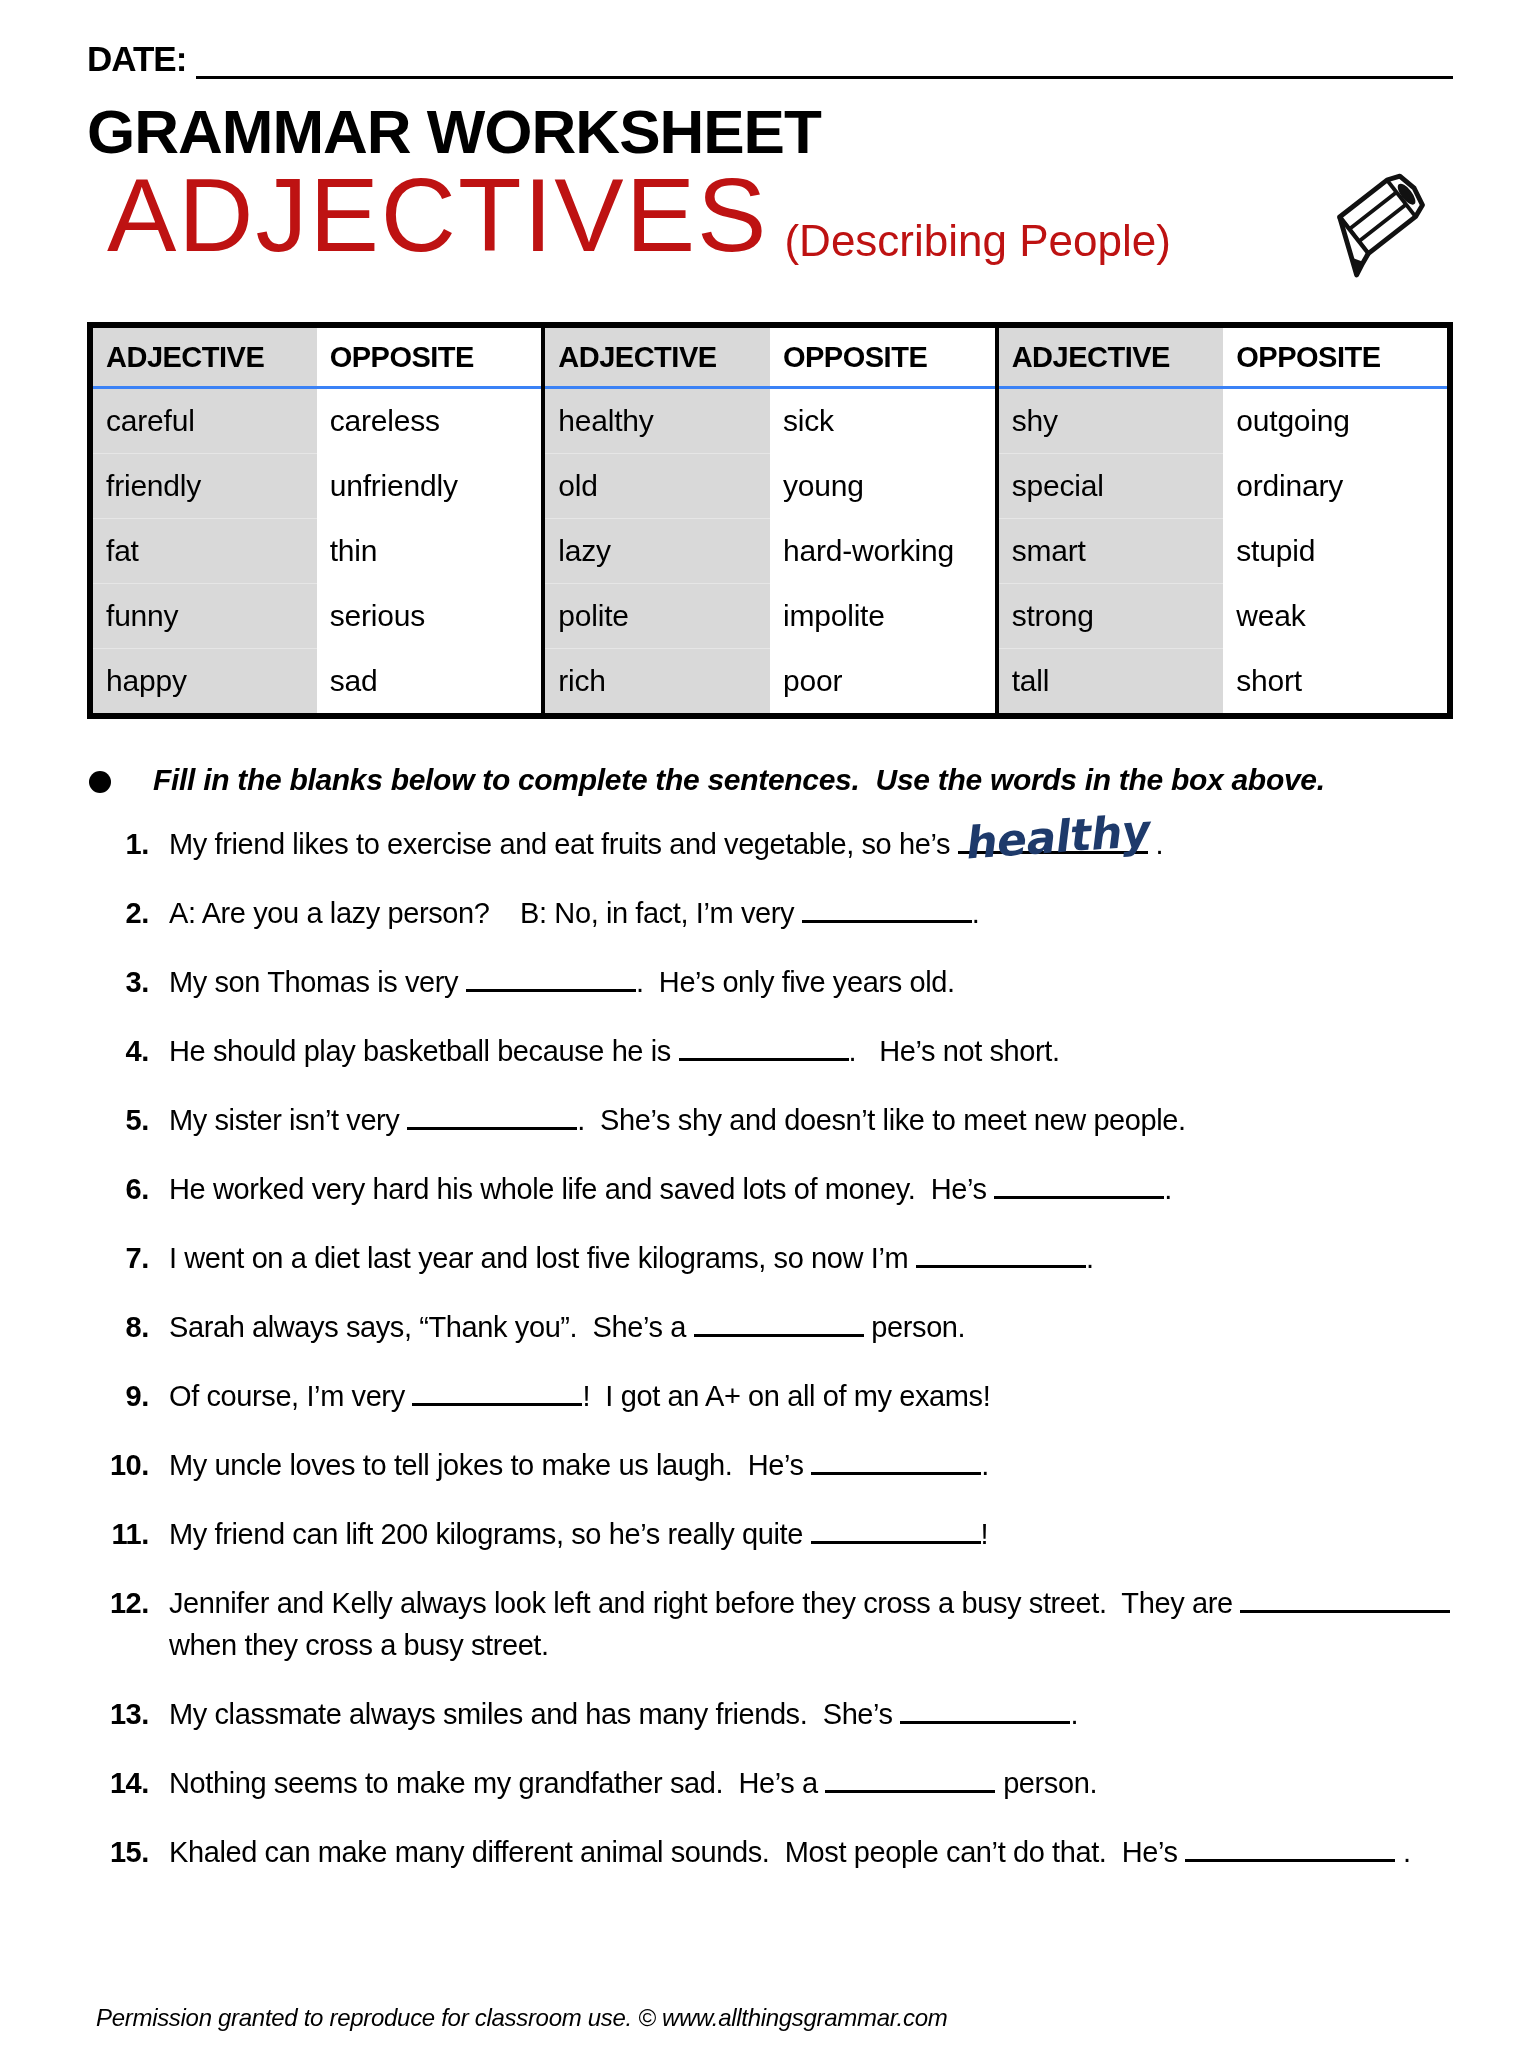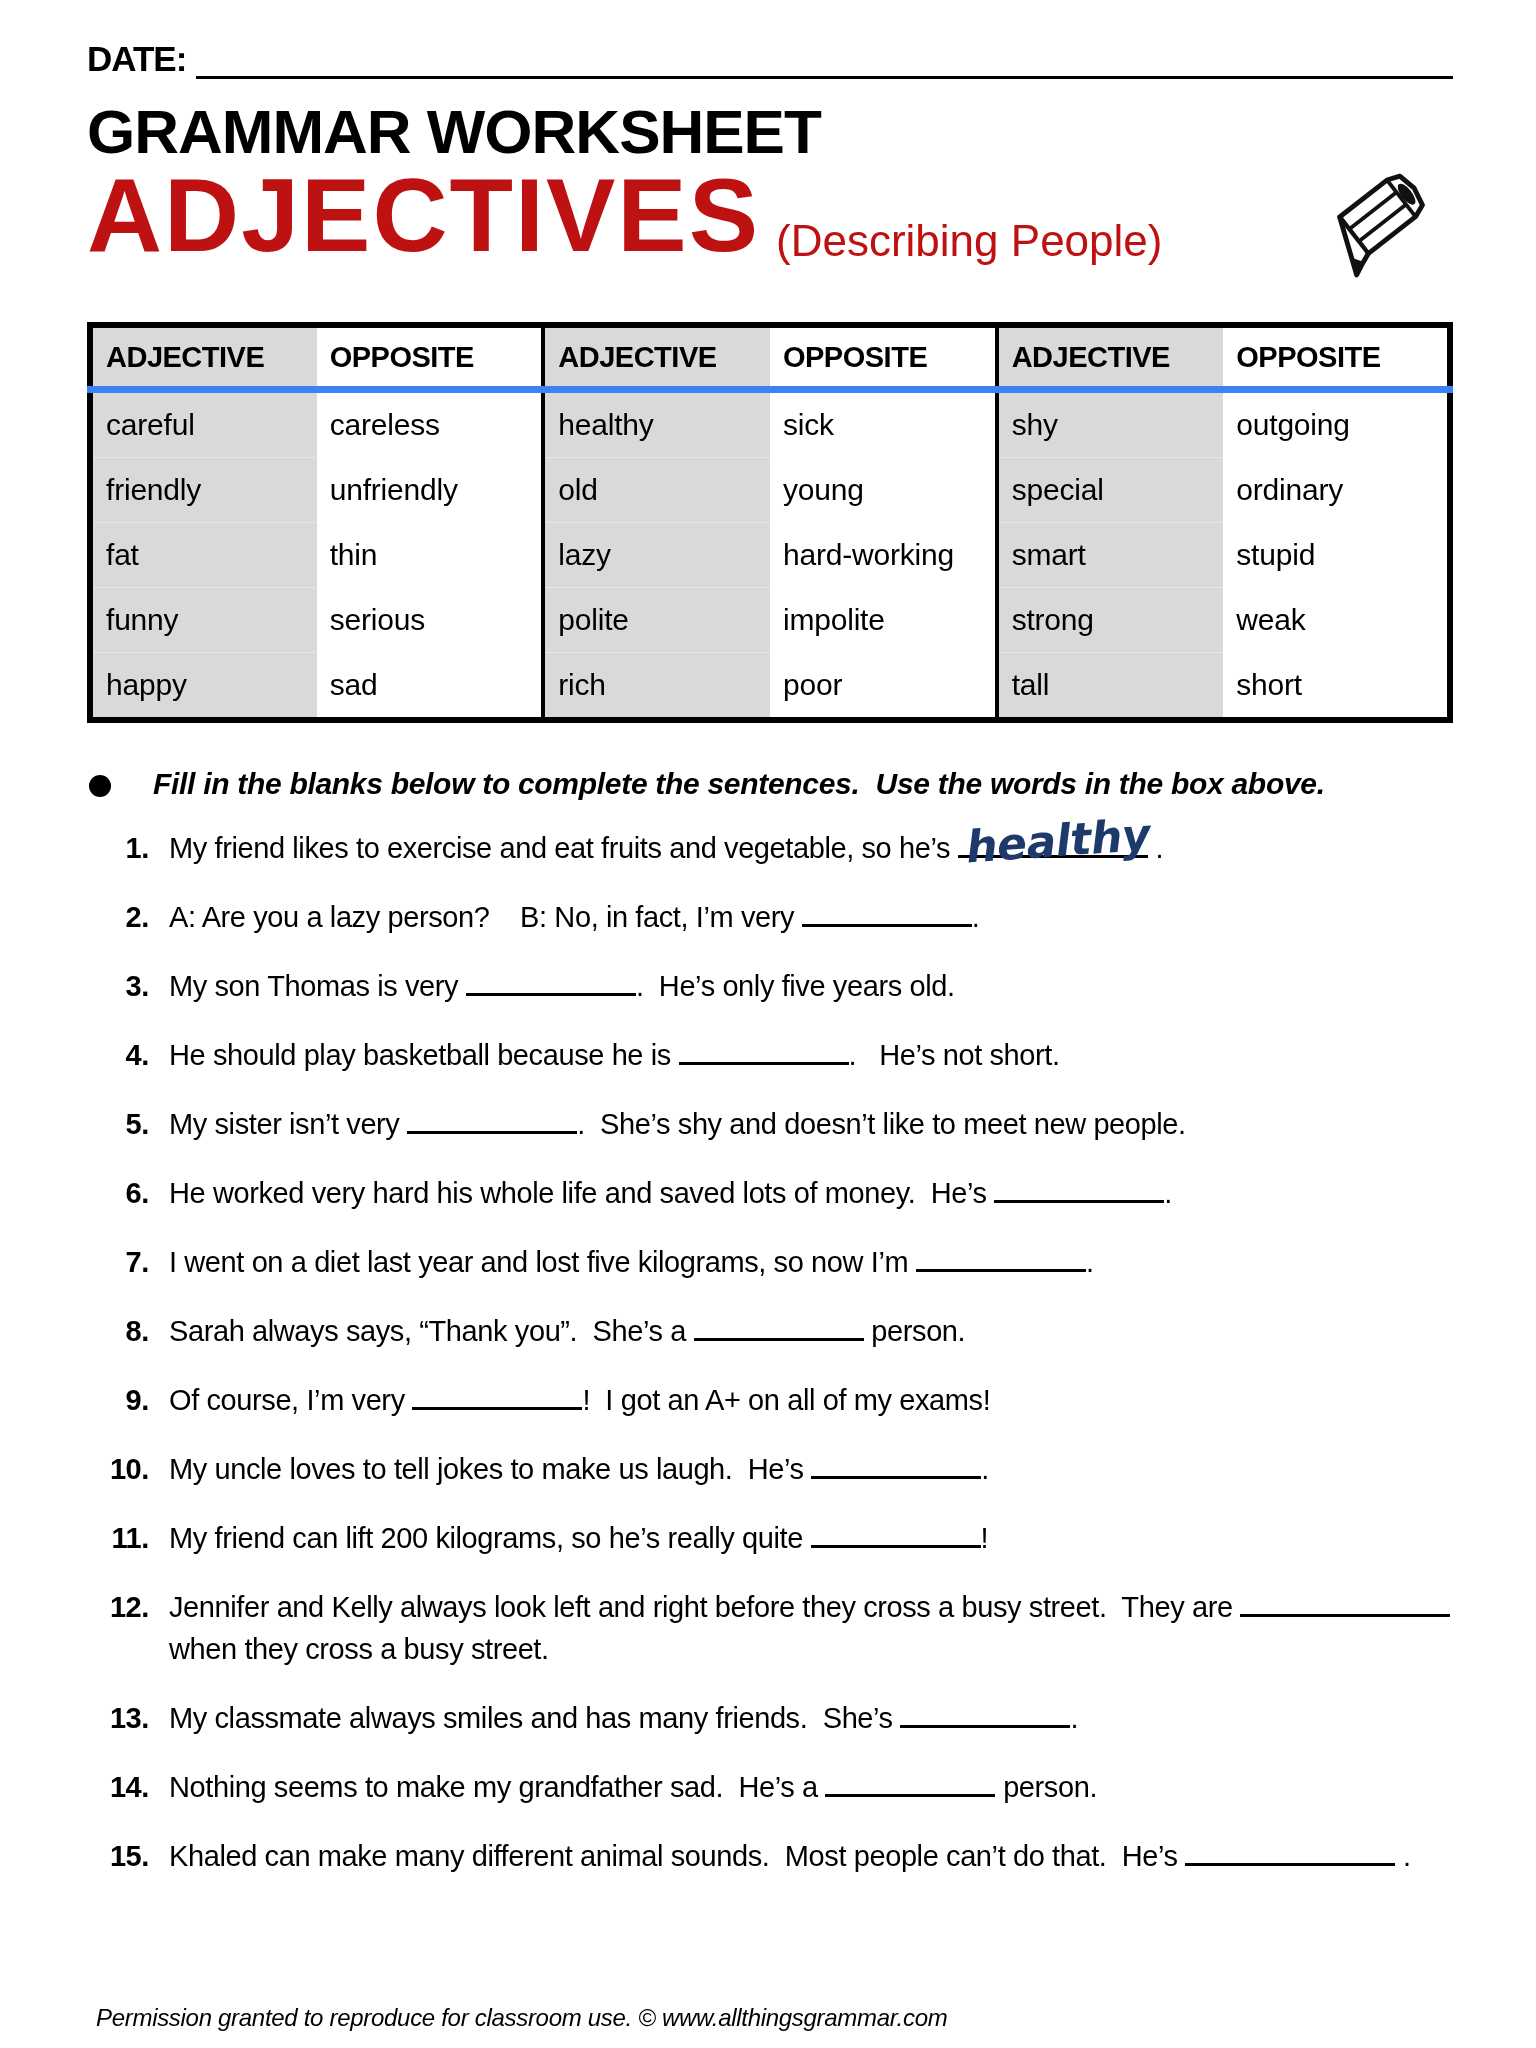--- a/index.html
+++ b/index.html
@@ -10,27 +10,27 @@
   .top-row{display:flex;align-items:flex-end;margin-bottom:10px;}
   .field{display:flex;align-items:flex-end;}
   .field .label{font-size:35px;font-weight:800;letter-spacing:-1px;white-space:nowrap;}
   .field .line{border-bottom:3px solid #000;height:40px;flex:1;margin-left:10px;}
   .field-name{width:642px;margin-right:136px;}
   .field-date{flex:1;}
 
   
   .kicker{font-size:62px;font-weight:800;letter-spacing:-1px;line-height:1.05;margin-top:10px;}
   .title-row{display:flex;align-items:flex-start;margin-top:2px;}
-  .title-main{font-size:104px;font-weight:700;letter-spacing:2px;line-height:0.95;color:var(--red);}
+  .title-main{font-size:104px;font-weight:400;letter-spacing:2px;line-height:0.95;color:var(--red);margin-left:20px;}
   .title-sub{font-size:44px;font-weight:400;color:var(--red);align-self:flex-end;margin:0 0 14px 16px;white-space:nowrap;}
   .pencil{margin-left:auto;margin-top:-8px;flex:0 0 auto;}
 
   
   table.words{width:100%;border-collapse:collapse;table-layout:fixed;border:6px solid #000;margin-top:42px;}
-  table.words th{font-size:29px;font-weight:700;text-align:left;padding:13px 4px 12px 13px;border-bottom:7px solid #3b82f6;letter-spacing:-0.5px;}
+  table.words th{font-size:29px;font-weight:700;text-align:left;padding:13px 4px 12px 13px;border-bottom:3px solid #3b82f6;letter-spacing:-0.5px;}
   table.words td{font-size:30px;padding:15px 4px 15px 13px;letter-spacing:-0.2px;}
   table.words .g{background:var(--gray);}
   table.words .sep{border-left:4px solid #000;}
   table.words tbody tr + tr td.g{border-top:1px solid #e6e6e6;}
 
   
   .instruction{display:flex;margin-top:44px;align-items:flex-start;}
   .instruction .dot{width:22px;height:22px;border-radius:50%;background:#000;margin:8px 42px 0 2px;flex:0 0 auto;}
   .instruction .itext{font-size:30px;font-weight:700;font-style:italic;letter-spacing:-0.3px;white-space:pre-wrap;}
 

